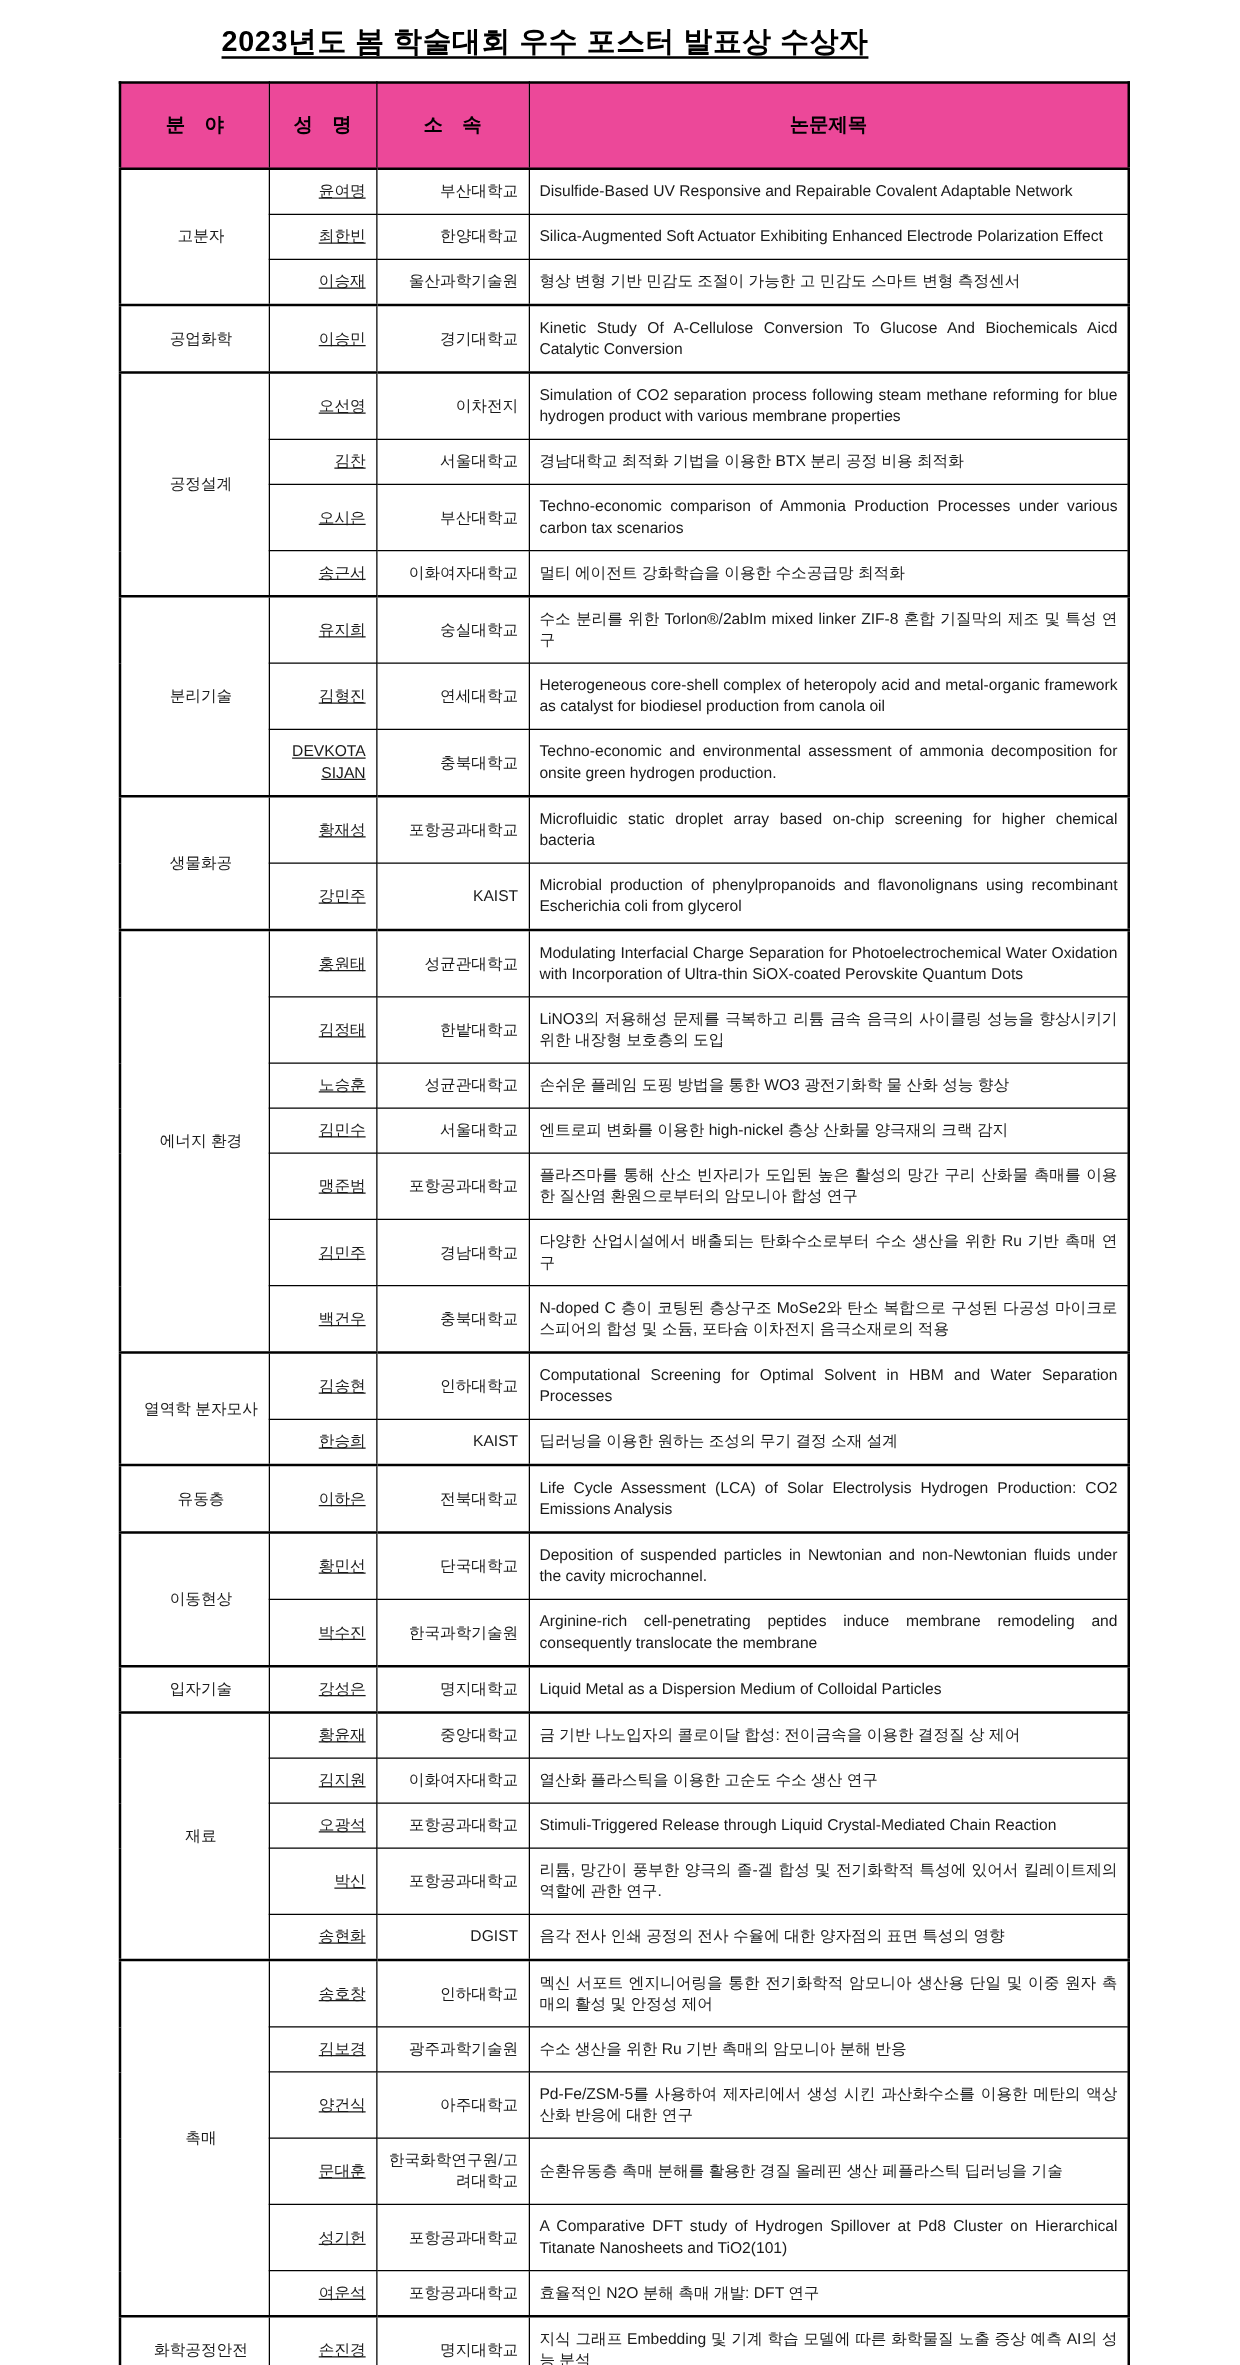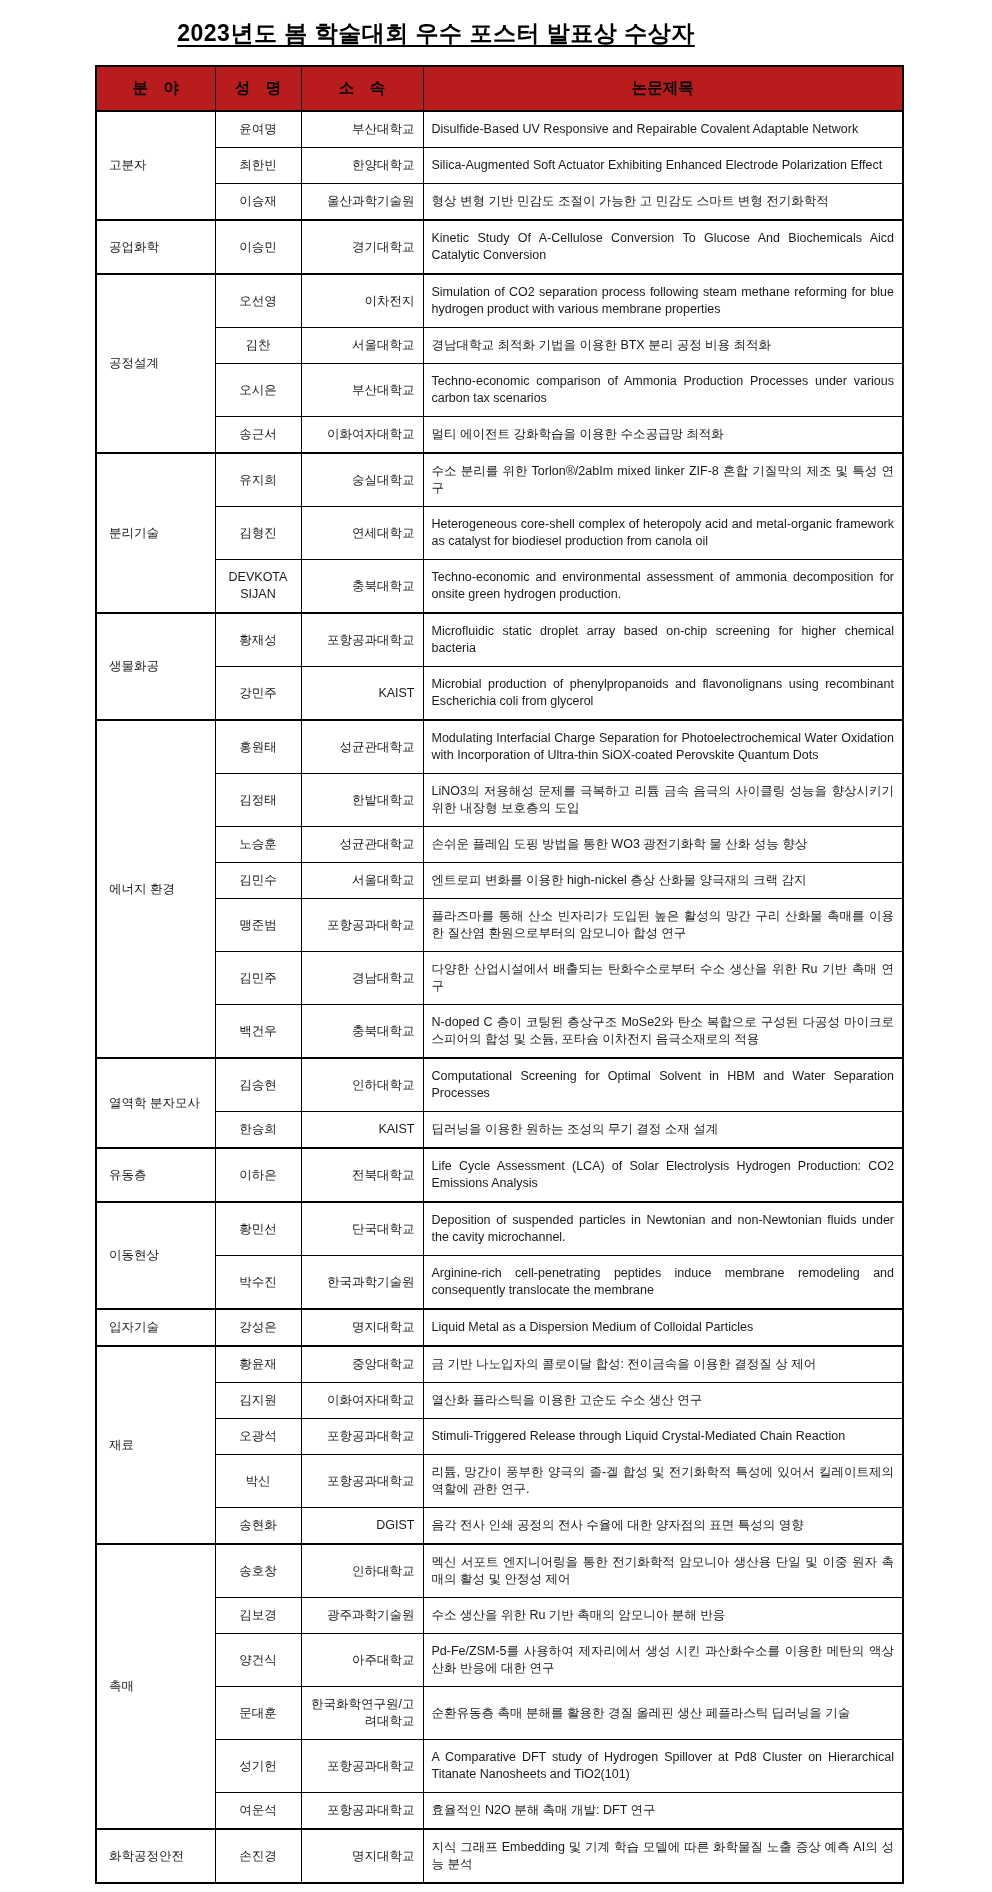--- a/index.html
+++ b/index.html
@@ -37,40 +37,41 @@
   }
   col.c-field  { width: 119px; }
   col.c-name   { width: 86px;  }
   col.c-affil  { width: 122px; }
   col.c-paper  { width: 480px; }
   th {
     border: 1px solid #000000;
     border-bottom: 2px solid #000000;
     font-size: 15.5px;
     font-weight: 700;
-    padding: 11px 4px;
+    padding: 23px 4px;
     color: #000000;
-    background: #b91c1c;
+    background: #ec4899;
   }
   td {
     border: 1px solid #000000;
     font-size: 12.5px;
     line-height: 17px;
     padding: 9px 8px;
     vertical-align: middle;
     color: #1a1a1a;
     word-wrap: break-word;
   }
   tr.group-start td { border-top: 2px solid #000000; }
   td.field-cell {
+    text-align: center;
     white-space: nowrap;
     padding-left: 12px;
     padding-right: 2px;
   }
-  td.name-cell { text-align: center; }
+  td.name-cell { text-align: right; text-decoration: underline; }
   td.affiliation-cell { text-align: right; word-break: break-all; }
   td.paper-title-cell { text-align: justify; }
 </style>
 </head>
 <body>
 
 <div class="page">
   <h1 class="page-title">2023년도 봄 학술대회 우수 포스터 발표상 수상자</h1>
 
   <table class="awards">
@@ -96,21 +97,21 @@
           <td class="paper-title-cell">Disulfide-Based UV Responsive and Repairable Covalent Adaptable Network</td>
         </tr>
         <tr>
           <td class="name-cell">최한빈</td>
           <td class="affiliation-cell">한양대학교</td>
           <td class="paper-title-cell">Silica-Augmented Soft Actuator Exhibiting Enhanced Electrode Polarization Effect</td>
         </tr>
         <tr>
           <td class="name-cell">이승재</td>
           <td class="affiliation-cell">울산과학기술원</td>
-          <td class="paper-title-cell">형상 변형 기반 민감도 조절이 가능한 고 민감도 스마트 변형 전기화학적</td>
+          <td class="paper-title-cell">형상 변형 기반 민감도 조절이 가능한 고 민감도 스마트 변형 측정센서</td>
         </tr>
         <tr class="group-start">
           <td class="field-cell" rowspan="1">공업화학</td>
           <td class="name-cell">이승민</td>
           <td class="affiliation-cell">경기대학교</td>
           <td class="paper-title-cell">Kinetic Study Of A-Cellulose Conversion To Glucose And Biochemicals Aicd Catalytic Conversion</td>
         </tr>
         <tr class="group-start">
           <td class="field-cell" rowspan="4">공정설계</td>
           <td class="name-cell">오선영</td>

